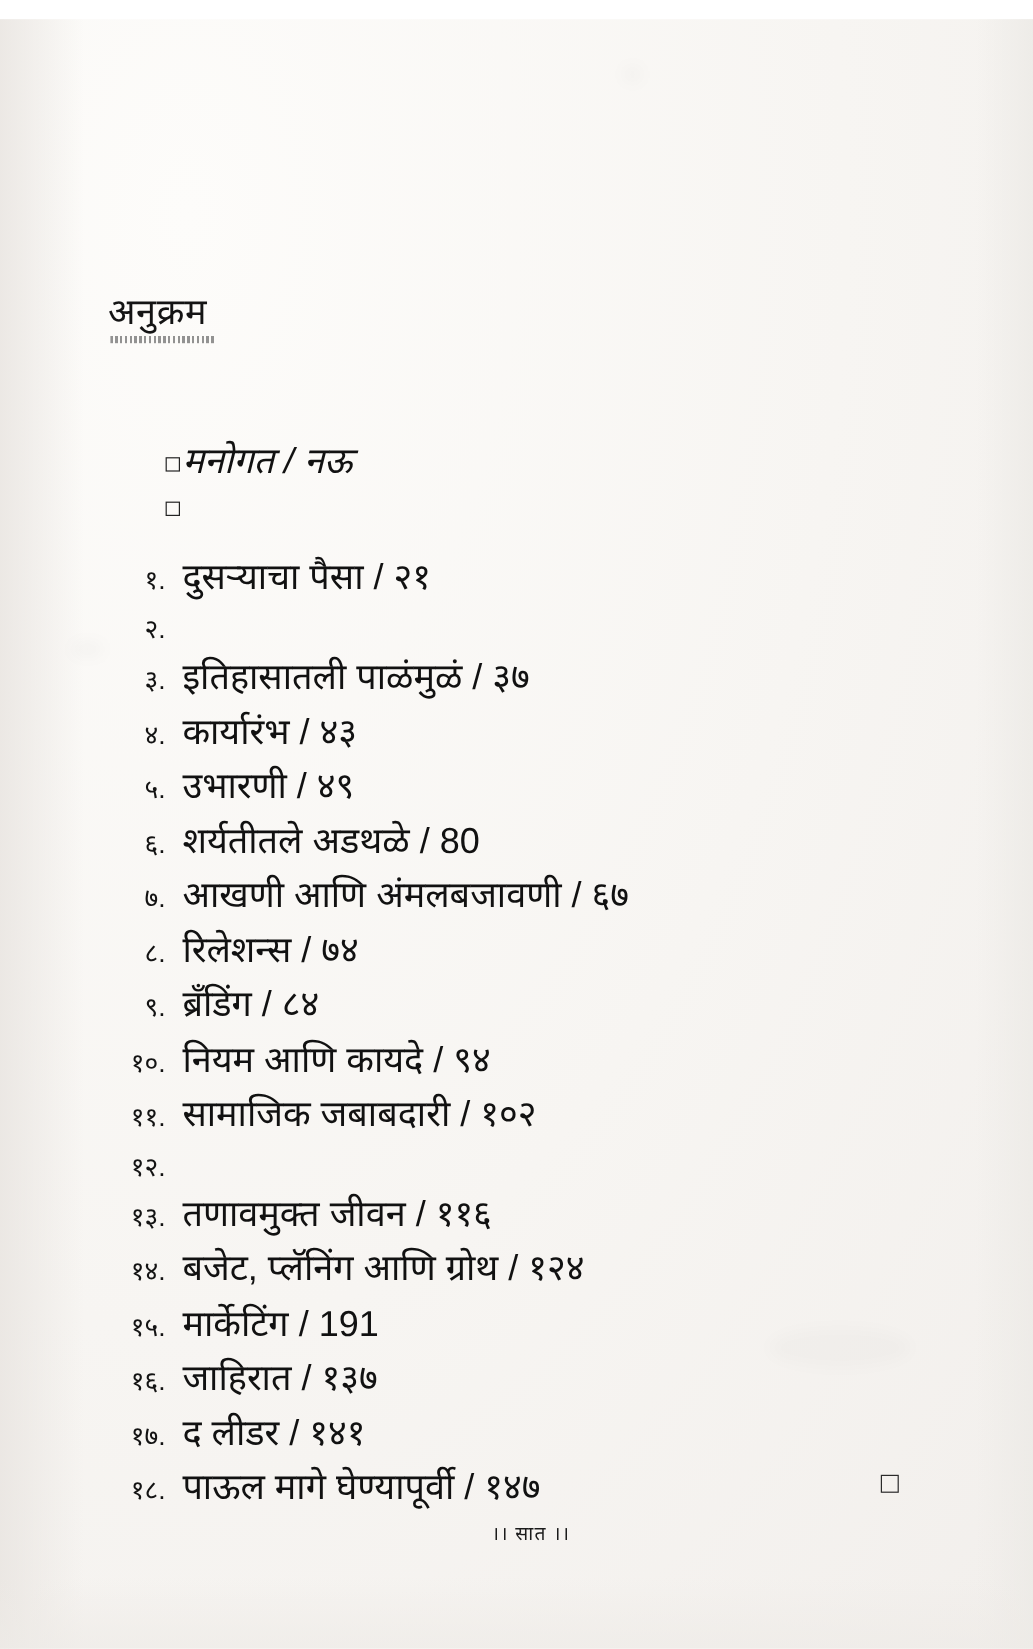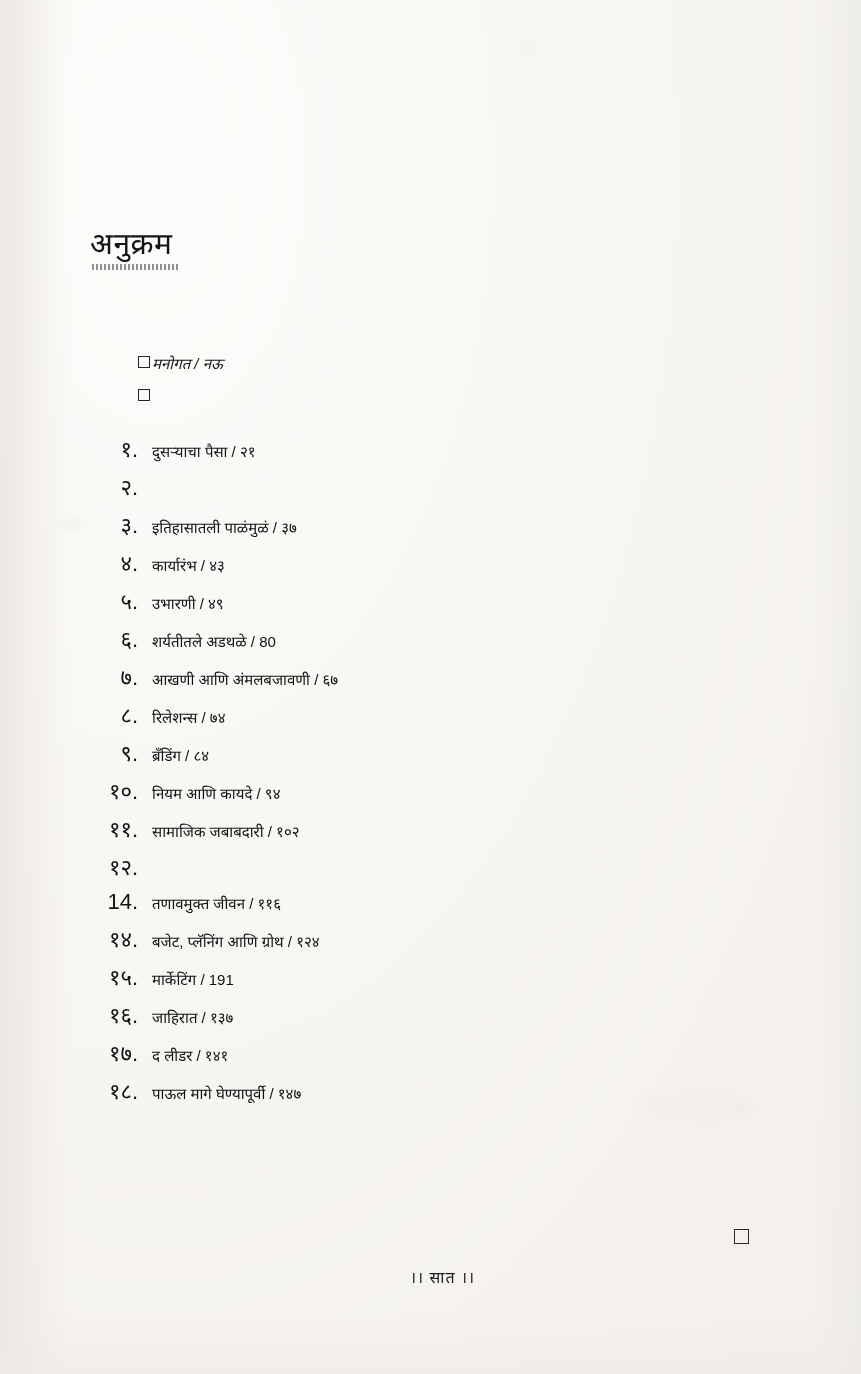--- a/index.html
+++ b/index.html
@@ -12,20 +12,21 @@
     background: #ffffff;
     font-family: "Liberation Sans", sans-serif;
     overflow: hidden;
     position: relative;
   }
   .page {
     position: absolute;
     inset: 0;
     background:
       radial-gradient(ellipse at 18% 12%, #fdfcfa 0%, #f7f5f2 55%, #f2efec 100%);
+    margin-top: 16px;
   }
   
   .paper-shade-left {
     position: absolute;
     left: 0; top: 0; bottom: 0;
     width: 70px;
     background: linear-gradient(to right, #e9e5e1 0%, rgba(244,242,239,0) 100%);
     opacity: .85;
     pointer-events: none;
   }
@@ -115,21 +116,21 @@
   .num {
     width: 62px;
     flex: 0 0 62px;
     text-align: right;
     padding-right: 14px;
     box-sizing: border-box;
     font-size: 22px;
     color: #131313;
   }
   .entry {
-    font-size: 15px;
+    font-size: 30px;
     color: #111111;
     line-height: 1.25;
     white-space: nowrap;
   }
   .entry.italic {
     font-style: italic;
   }
 
   .corner-square {
     position: absolute;
@@ -218,21 +219,21 @@
       <span class="entry">नियम आणि कायदे / ९४</span>
     </div>
     <div class="toc-row">
       <span class="num">११.</span>
       <span class="entry">सामाजिक जबाबदारी / १०२</span>
     </div>
     <div class="toc-row">
       <span class="num">१२.</span>
     </div>
     <div class="toc-row">
-      <span class="num">14.</span>
+      <span class="num">१३.</span>
       <span class="entry">तणावमुक्त जीवन / ११६</span>
     </div>
     <div class="toc-row">
       <span class="num">१४.</span>
       <span class="entry">बजेट, प्लॅनिंग आणि ग्रोथ / १२४</span>
     </div>
     <div class="toc-row">
       <span class="num">१५.</span>
       <span class="entry">मार्केटिंग / 191</span>
     </div>

